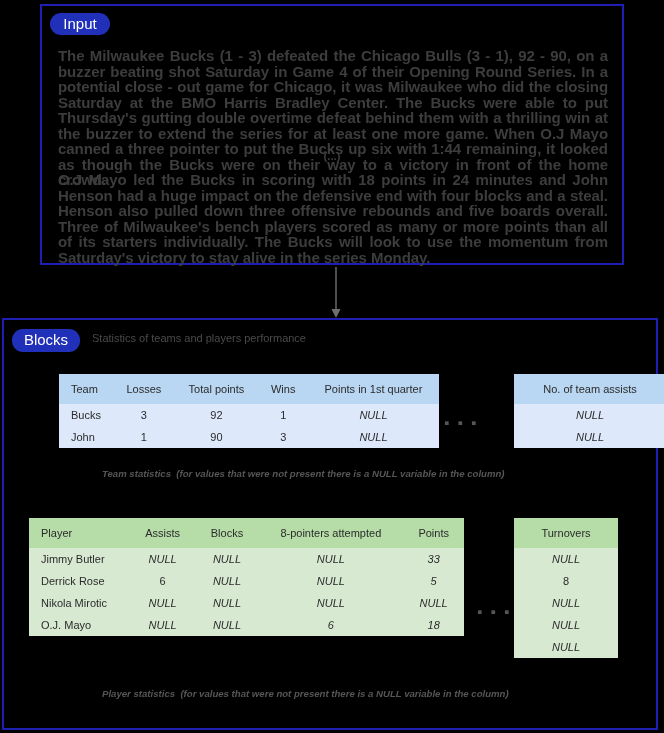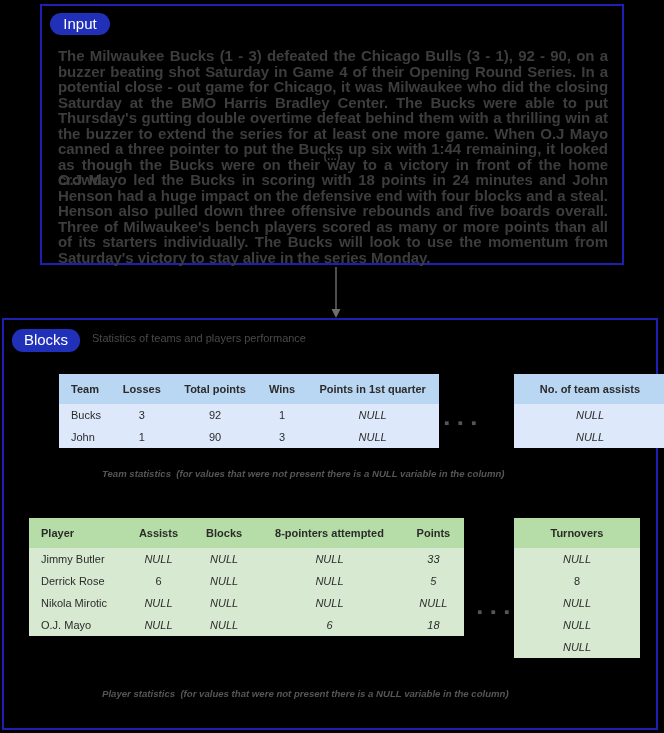--- a/index.html
+++ b/index.html
@@ -108,21 +108,21 @@
   }
 
   
   table.grid {
     border-collapse: collapse;
     position: absolute;
     font-size: 11px;
     color: #2b2b2b;
   }
   table.grid th {
-    font-weight: bold;
+    font-weight: normal;
     padding: 9px 10px;
     text-align: center;
     white-space: nowrap;
   }
   table.grid td {
     padding: 5px 6px;
     text-align: center;
     white-space: nowrap;
   }
   table.grid td.name {
@@ -142,21 +142,21 @@
   .t-blue    { background: #dde9fa; }
 
   
   .t-green th { background: #b6dda7; }
   .t-green td { background: #d8e9d2; }
   .t-green    { background: #d8e9d2; }
 
   #team-table   { left: 55px;  top: 54px; width: 380px; }
   #assists-table{ left: 472px; top: 54px; width: 152px; margin-left: 38px; }
   #player-table { left: 25px;  top: 198px; width: 435px; }
-  #turnovers-table { left: 510px; top: 198px; width: 126px; }
+  #turnovers-table { left: 510px; top: 198px; width: 104px; }
 
   .ellipsis-dots {
     position: absolute;
     color: #555555;
     font-size: 15px;
     letter-spacing: 2px;
     font-weight: bold;
   }
   #team-ellipsis   { left: 440px; top: 94px; }
   #player-ellipsis { left: 473px; top: 283px; }

